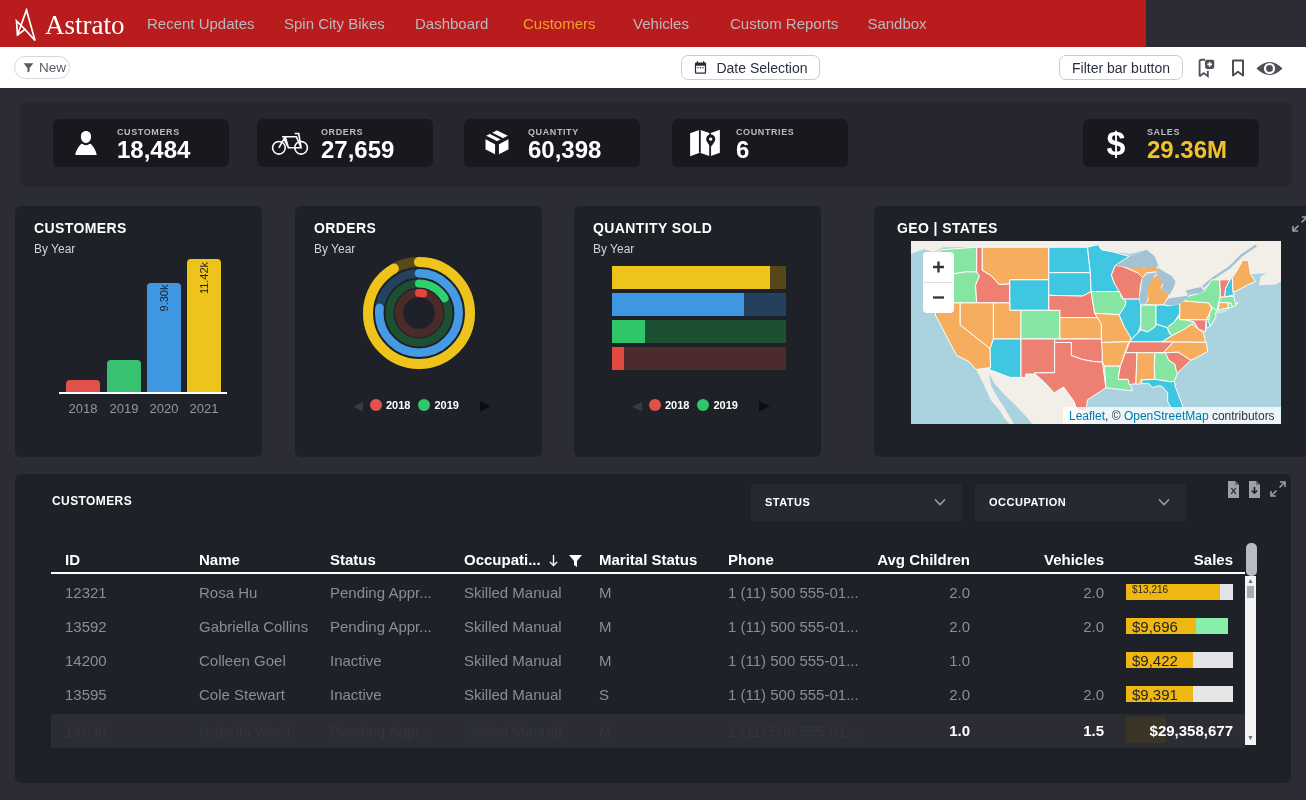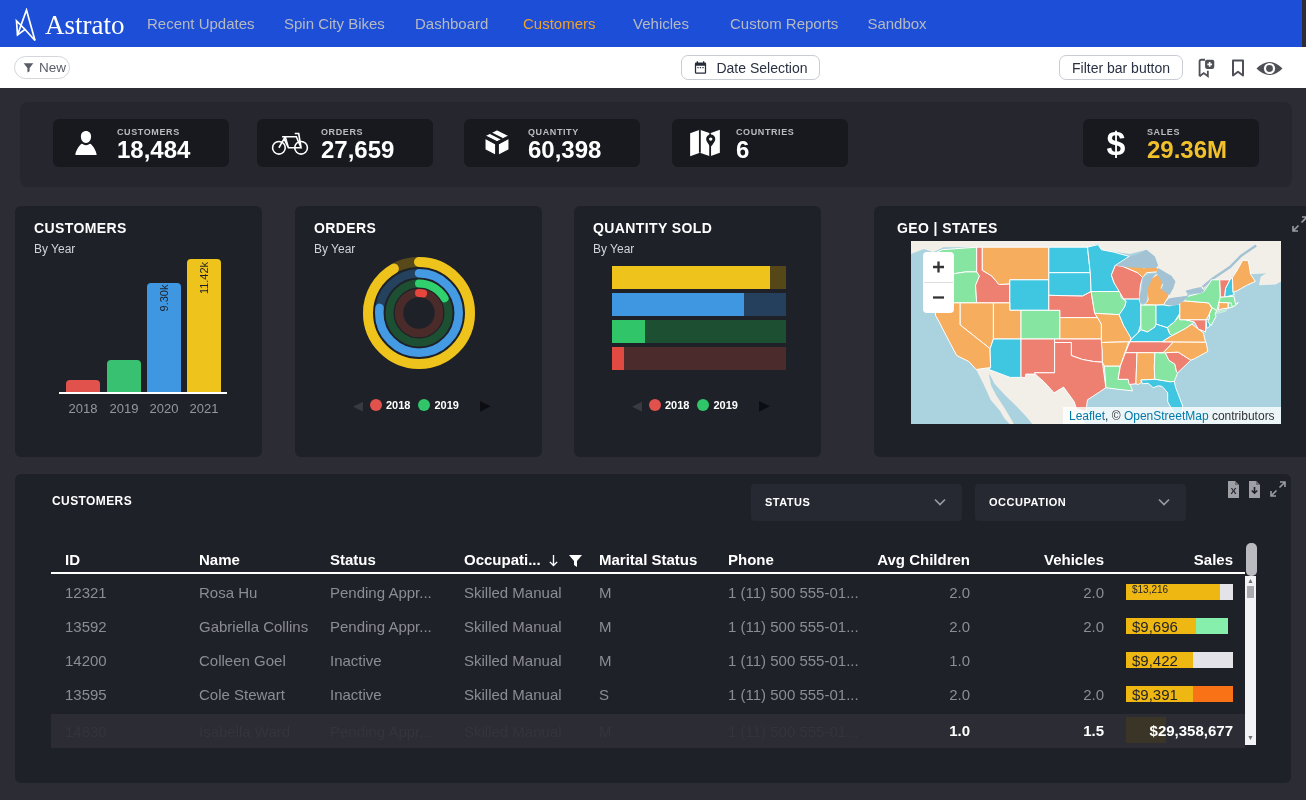--- a/index.html
+++ b/index.html
@@ -1,21 +1,21 @@
 <!DOCTYPE html>
 <html><head>
 <meta charset="utf-8">
 <style>
   * { margin:0; padding:0; box-sizing:border-box; }
   html,body { width:1306px; height:800px; overflow:hidden; }
   body { background:#2b2c34; font-family:"Liberation Sans", sans-serif; position:relative; }
   .abs { position:absolute; }
 
   
-  .topnav { position:absolute; left:0; top:0; width:1302px; height:47px; background:#1d4ed8;padding-left:20px; }
+  .topnav { position:absolute; left:0; top:0; width:1146px; height:47px; background:#b91c1c;padding-left:20px; }
   .logo { position:absolute; left:13px; top:8px; display:flex; align-items:center; }
   .logoname { font-family:"Liberation Serif", serif; color:#fff; font-size:27px; margin-left:6px; }
   .navitem { position:absolute; top:0; height:47px; line-height:47px; color:#b7bac1; font-size:15px; text-align:center; white-space:nowrap; }
   .navitem.active { color:#efa22d; }
 
   
   .fbar { position:absolute; left:0; top:47px; width:1306px; height:41px; background:#ffffff; }
   .pill { position:absolute; left:14px; top:9px; width:56px; height:23px; border:1px solid #d4d6da; border-radius:12px; display:flex; align-items:center; padding-left:7px; }
   .pill span { color:#585d66; font-size:13.5px; margin-left:4px; }
   .fbtn { position:absolute; top:8px; height:25px; border:1px solid #c9ccd3; border-radius:7px; display:flex; align-items:center; justify-content:center; color:#2a3142; font-size:14px; background:#fff; }
@@ -400,21 +400,21 @@
   </div>
       <div class="abs" style="left:36px;top:203px;width:1194px;height:34px;">
     <span class="td" style="left:14px;top:9px;">13595</span>
     <span class="td" style="left:148px;top:9px;">Cole Stewart</span>
     <span class="td" style="left:279px;top:9px;">Inactive</span>
     <span class="td" style="left:413px;top:9px;">Skilled Manual</span>
     <span class="td" style="left:548px;top:9px;">S</span>
     <span class="td" style="left:677px;top:9px;">1 (11) 500 555-01...</span>
     <span class="td num" style="left:779px;top:9px;width:140px;">2.0</span>
     <span class="td num" style="left:913px;top:9px;width:140px;">2.0</span>
-    <span class="abs" style="left:1075px;top:9px;width:107px;height:16px;background:#f97316;">
+    <span class="abs" style="left:1075px;top:9px;width:107px;height:16px;background:#e5e5e5;">
       <span class="abs" style="left:0;top:0;width:67px;height:16px;background:#eeb712;"></span>
       <span class="abs" style="left:6px;top:0px;color:#1f2129;font-size:15px;">$9,391</span>
     </span>
   </div>
     </div>
 
   <div class="abs" style="left:36px;top:240px;width:1194px;height:34px;background:#2b2c34;">
     <span class="abs" style="left:14px;top:9px;color:#34353c;font-size:15px;">14830</span>
     <span class="abs" style="left:148px;top:9px;color:#34353c;font-size:15px;">Isabella Ward</span>
     <span class="abs" style="left:279px;top:9px;color:#34353c;font-size:15px;">Pending Appr...</span>

